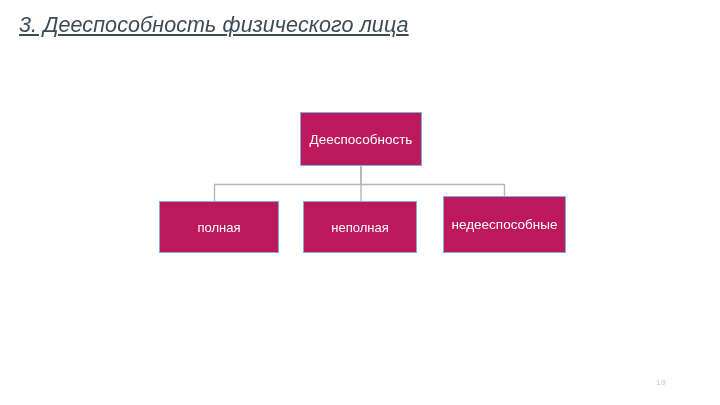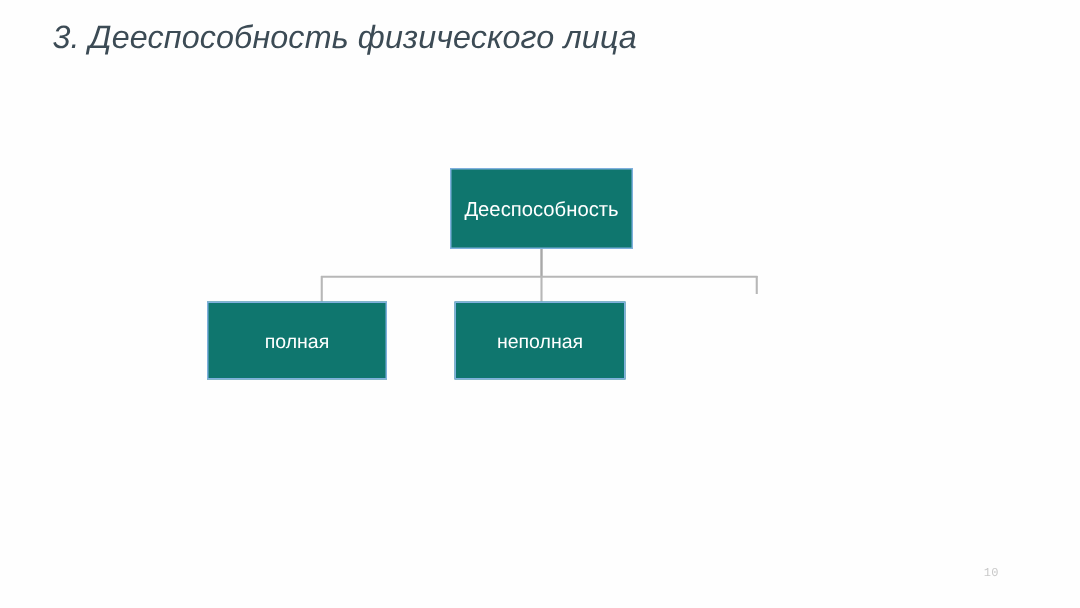--- a/index.html
+++ b/index.html
@@ -13,30 +13,31 @@
     height: 405px;
     position: relative;
     overflow: hidden;
     font-family: "Liberation Sans", "DejaVu Sans", sans-serif;
     background: #fefefe;
   }
 
   
   #slide-title {
     position: absolute;
-    left: 35px;
+    left: 19px;
     top: 11px;
     width: 420px;
     font-size: 21.5px;
     line-height: 29px;
     font-style: italic;
     font-weight: 400;
     color: #3c4b55;
     letter-spacing: 0.1px;
     white-space: pre-line;
+    text-decoration: underline;
   }
 
   
   #org-chart {
     position: absolute;
     left: 0;
     top: 0;
     width: 720px;
     height: 405px;
   }
@@ -45,21 +46,21 @@
     left: 0;
     top: 0;
     width: 720px;
     height: 405px;
     pointer-events: none;
   }
 
   .node {
     position: absolute;
     box-sizing: border-box;
-    background: #0f766e;
+    background: #be185d;
     border: 1px solid #7fb0dd;
     color: #ffffff;
     display: flex;
     align-items: center;
     justify-content: center;
     text-align: center;
     font-size: 13px;
     line-height: 17px;
     padding: 2px 4px;
     word-break: break-all;
@@ -73,21 +74,21 @@
   
   #node-root {
     left: 300px;
     top: 112px;
     width: 122px;
     height: 54px;
     font-size: 13.5px;
   }
   
   #node-full {
-    left: 138px;
+    left: 159px;
     top: 201px;
     width: 120px;
     height: 52px;
   }
   #node-partial {
     left: 303px;
     top: 201px;
     width: 114px;
     height: 52px;
   }
@@ -135,16 +136,19 @@
   </div>
 
   <div class="node" id="node-full">
     <span class="node-label">полная</span>
   </div>
 
   <div class="node" id="node-partial">
     <span class="node-label">неполная</span>
   </div>
 
+  <div class="node" id="node-incapable">
+    <span class="node-label">недееспособные</span>
+  </div>
 
 </div>
 
 <div id="page-number">10</div>
 
 </body></html>

